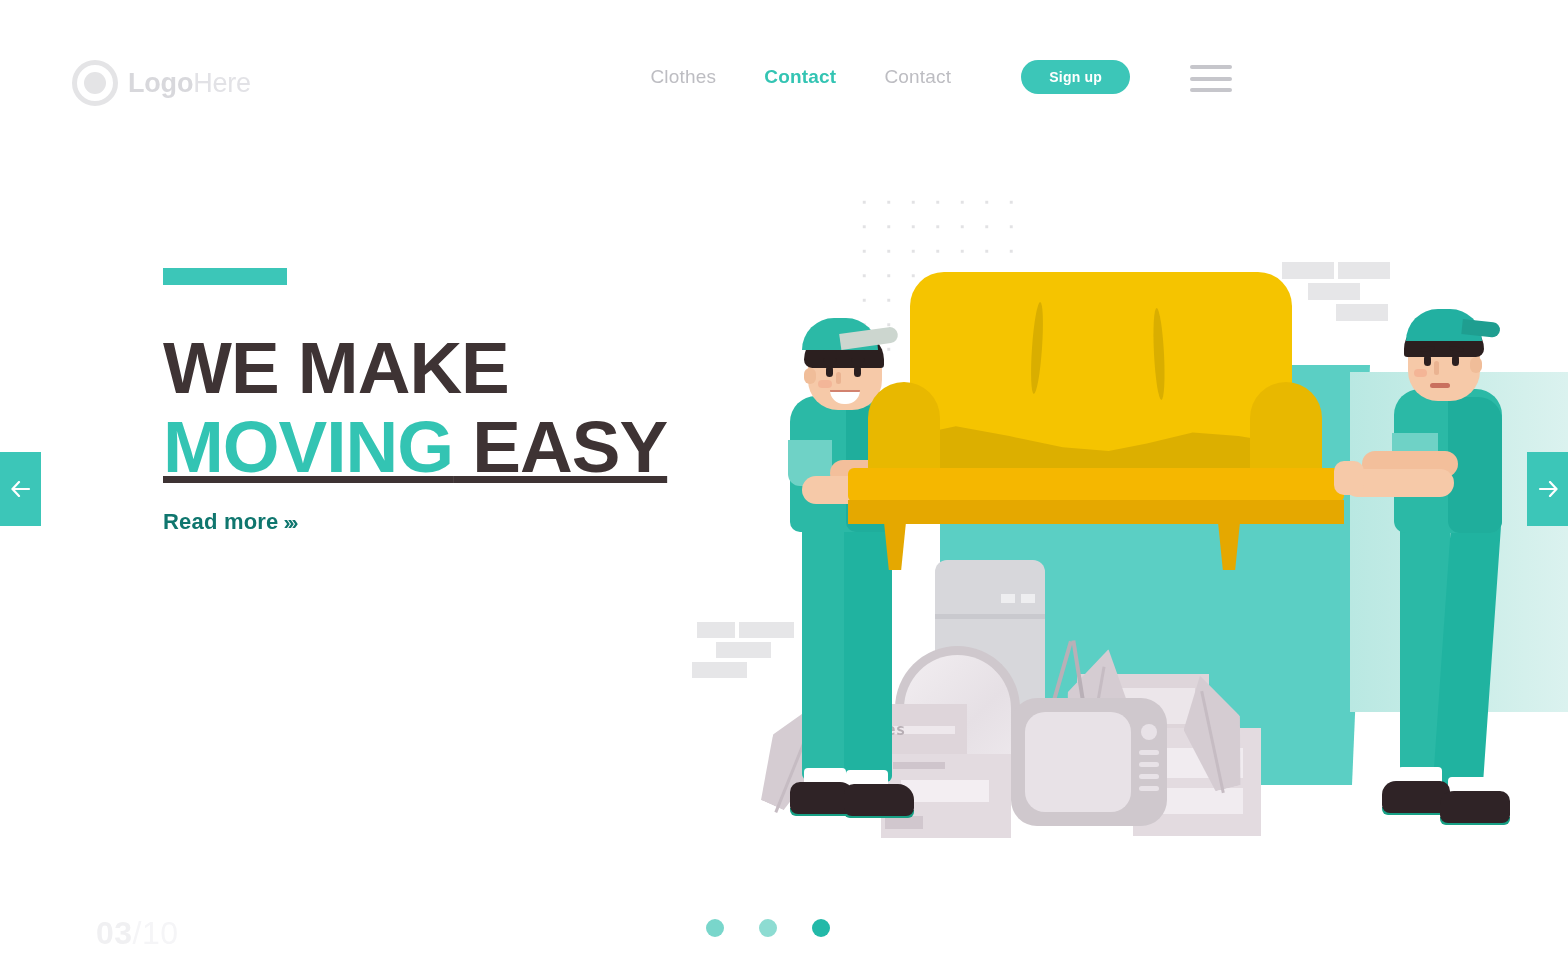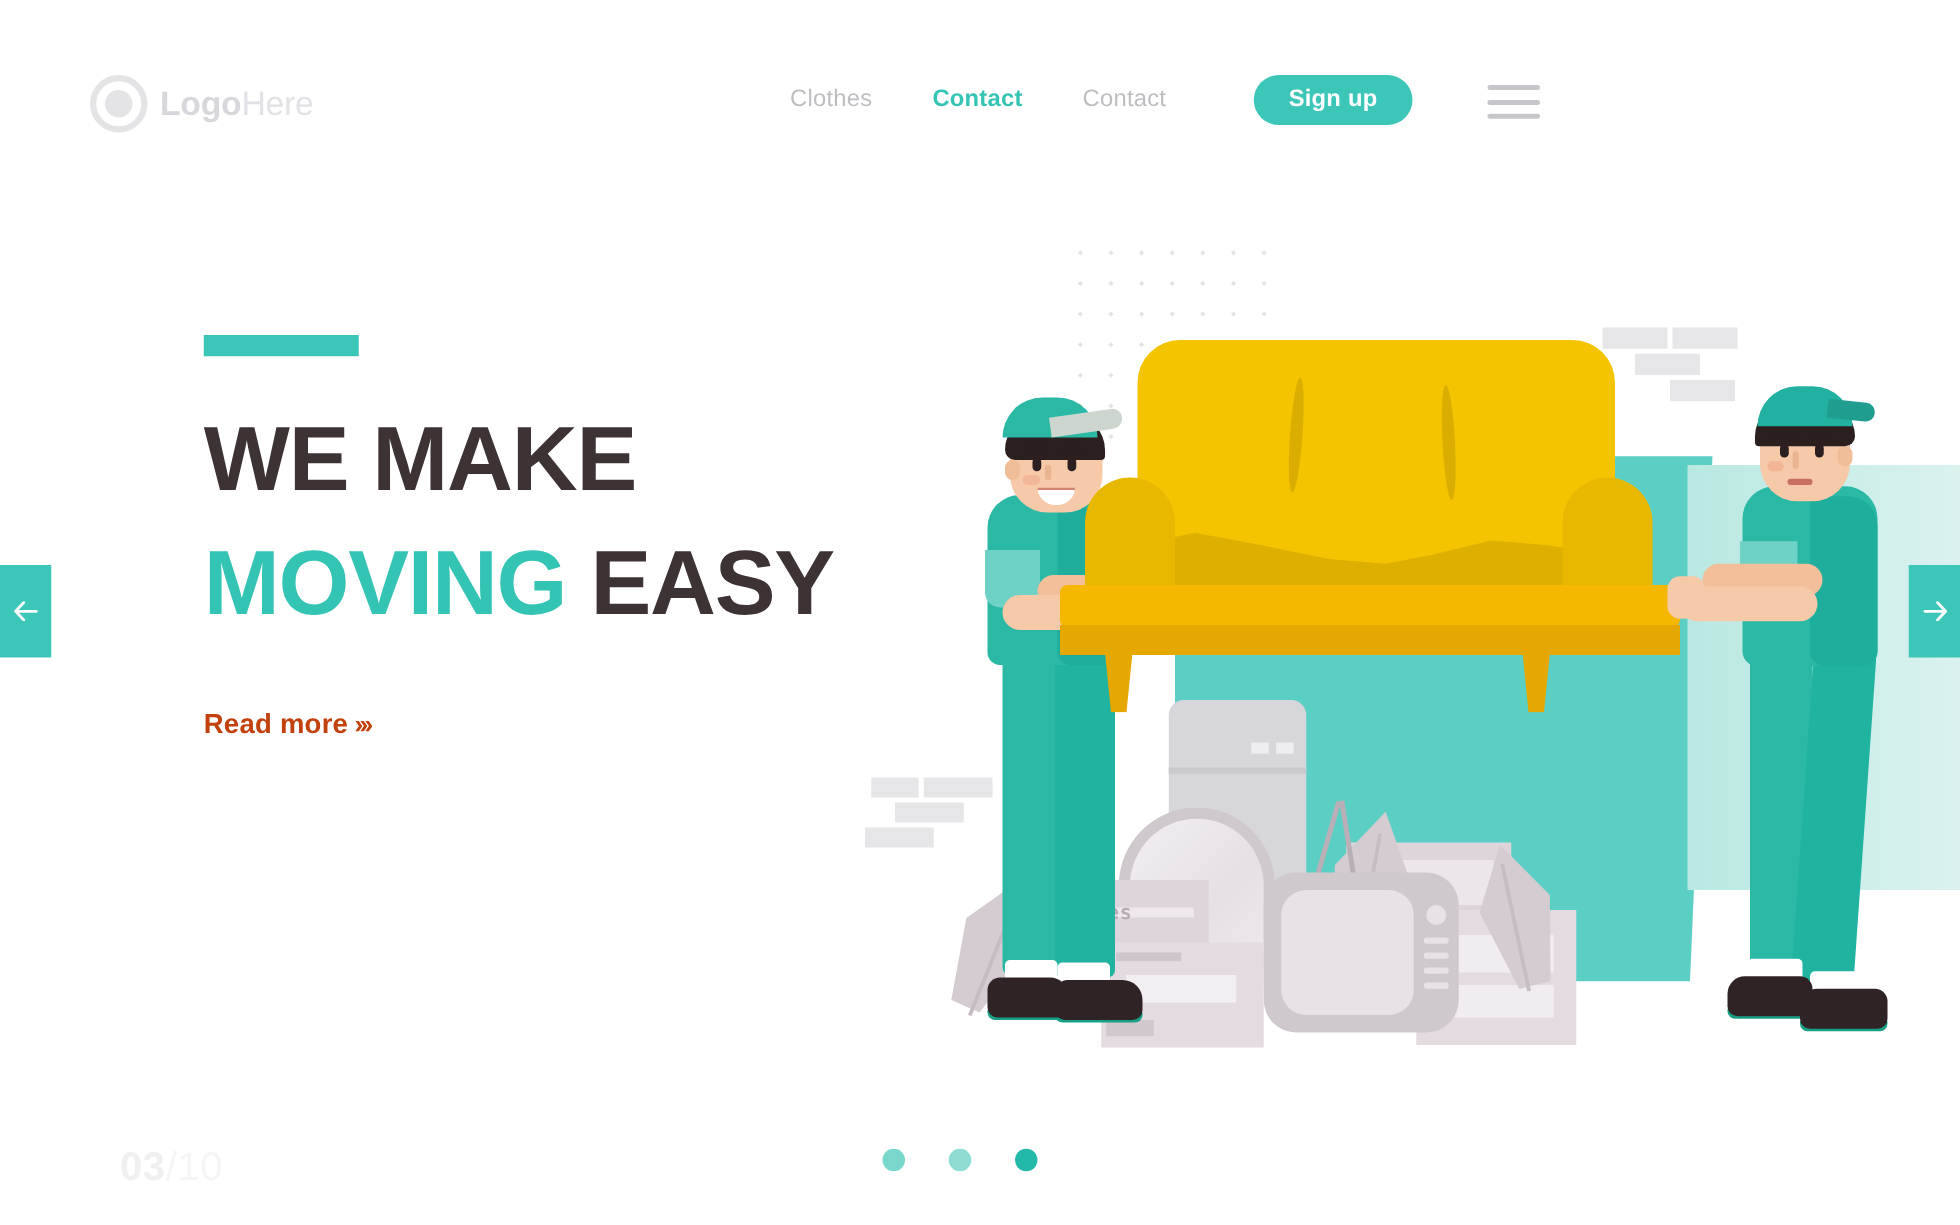--- a/index.html
+++ b/index.html
@@ -16,34 +16,34 @@
   .logo-mark{width:46px;height:46px;border-radius:50%;border:5px solid #e4e4e6;
              display:flex;align-items:center;justify-content:center;box-sizing:border-box;}
   .logo-mark i{display:block;width:22px;height:22px;border-radius:50%;background:#e4e4e6;}
   .logo-text{font-size:27px;letter-spacing:-0.2px;color:#d8d8dc;}
   .logo-text b{font-weight:700;color:#d8d8dc;}
   .logo-text span{font-weight:400;color:#e2e2e6;}
 
   .nav{position:absolute;right:60px;top:60px;display:flex;align-items:center;gap:0;}
   .nav-link{font-size:19px;color:#bdbdc2;letter-spacing:.2px;padding:0 24px;cursor:pointer;}
   .nav-link.active{color:#33c4b3;font-weight:700;}
-  .signup{margin-left:46px;background:#3cc6b8;color:#fff;font-size:19px;font-weight:600;
+  .signup{margin-left:46px;background:#3cc6b8;color:#fff;font-size:14px;font-weight:600;
           border:none;border-radius:20px;padding:9px 28px;cursor:pointer;letter-spacing:.2px;}
   .burger{margin-left:60px;width:42px;height:30px;display:flex;flex-direction:column;
           justify-content:space-between;cursor:pointer;padding-top:3px;box-sizing:border-box;}
   .burger span{display:block;height:4px;border-radius:2px;background:#c6c6cb;}
 
   
   .copy{position:absolute;left:163px;top:268px;width:540px;z-index:30;}
   .rule{width:124px;height:17px;background:#3cc6b8;margin-bottom:48px;}
   .h1{margin:0;font-size:73px;line-height:.97;font-weight:800;color:#3e3334;letter-spacing:-1px;}
-  .h1 .l2{display:block;margin-top:28px;}
+  .h1 .l2{display:block;margin-top:8px;text-decoration:underline;}
   .h1 .accent{color:#33c4b3;}
   .lead{margin:79px 0 0 0;font-size:21px;line-height:1.62;color:#bbbbc0;max-width:470px;font-weight:400;}
-  .readmore{display:inline-block;margin-top:63px;font-size:22px;font-weight:800;color:#c2410c;
+  .readmore{display:inline-block;margin-top:26px;font-size:22px;font-weight:800;color:#0f766e;
             text-decoration:none;cursor:pointer;letter-spacing:.2px;}
   .readmore .chev{letter-spacing:-3px;margin-left:5px;font-size:21px;}
 
   
   .arrow{position:absolute;top:452px;width:41px;height:74px;background:#3cc6b8;
          display:flex;align-items:center;justify-content:center;cursor:pointer;z-index:60;}
   .arrow svg{display:block;}
   .arrow-prev{left:0;}
   .arrow-next{right:0;}
 

